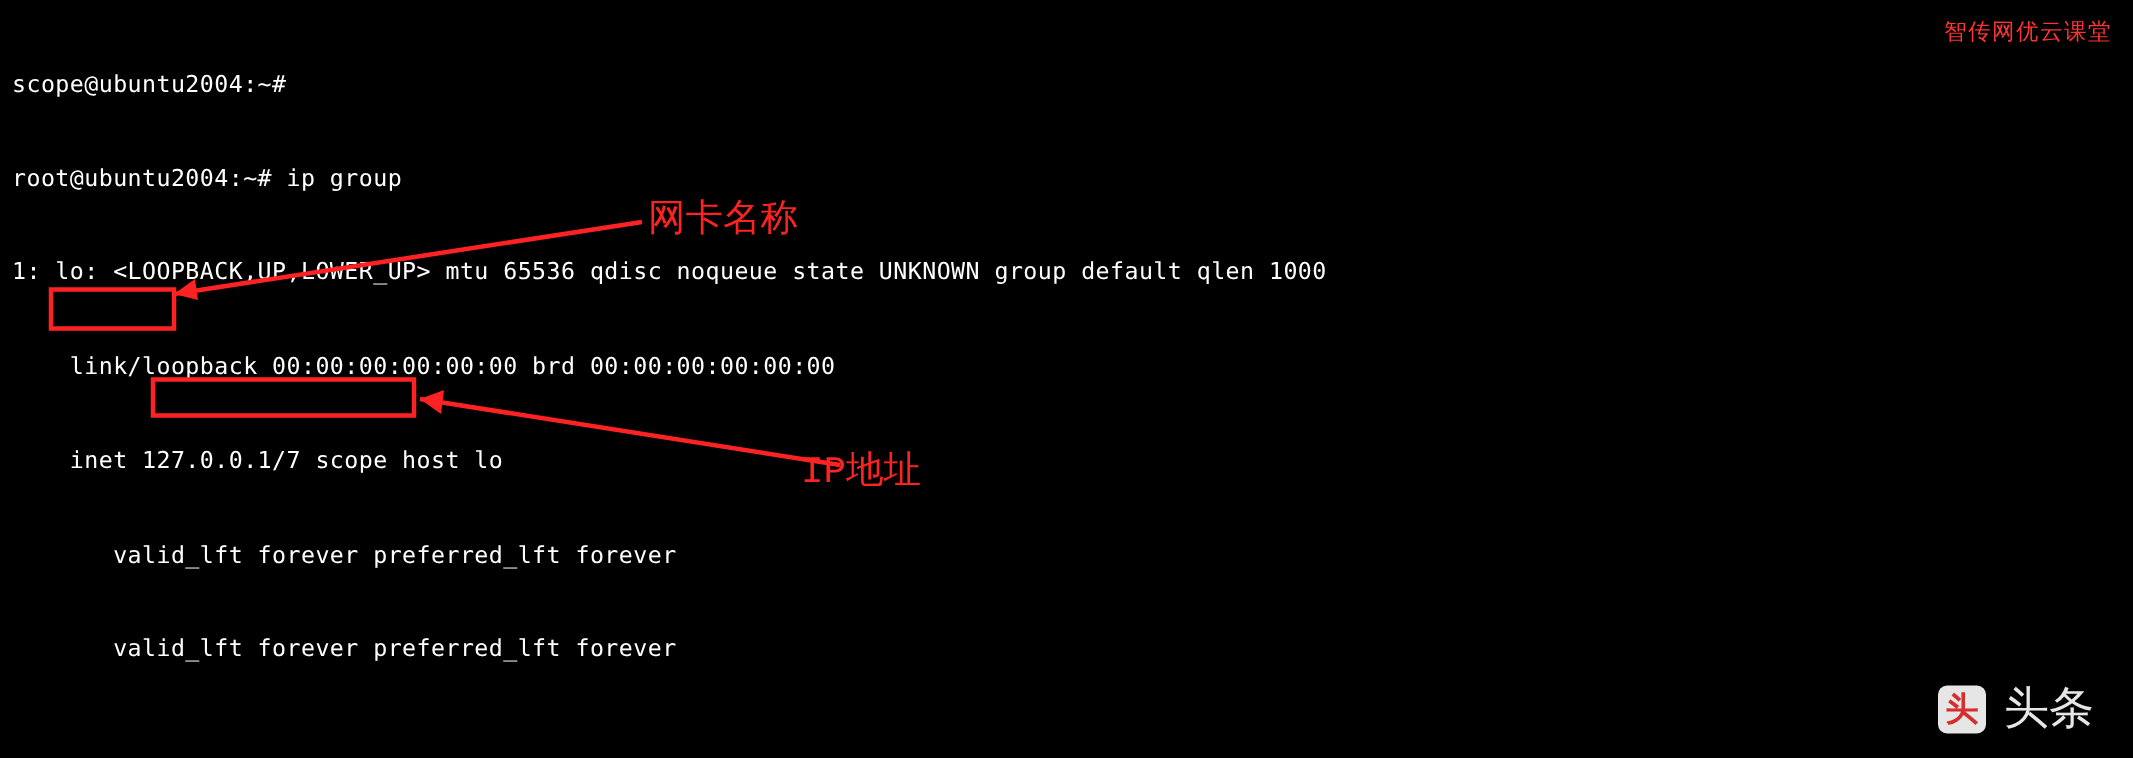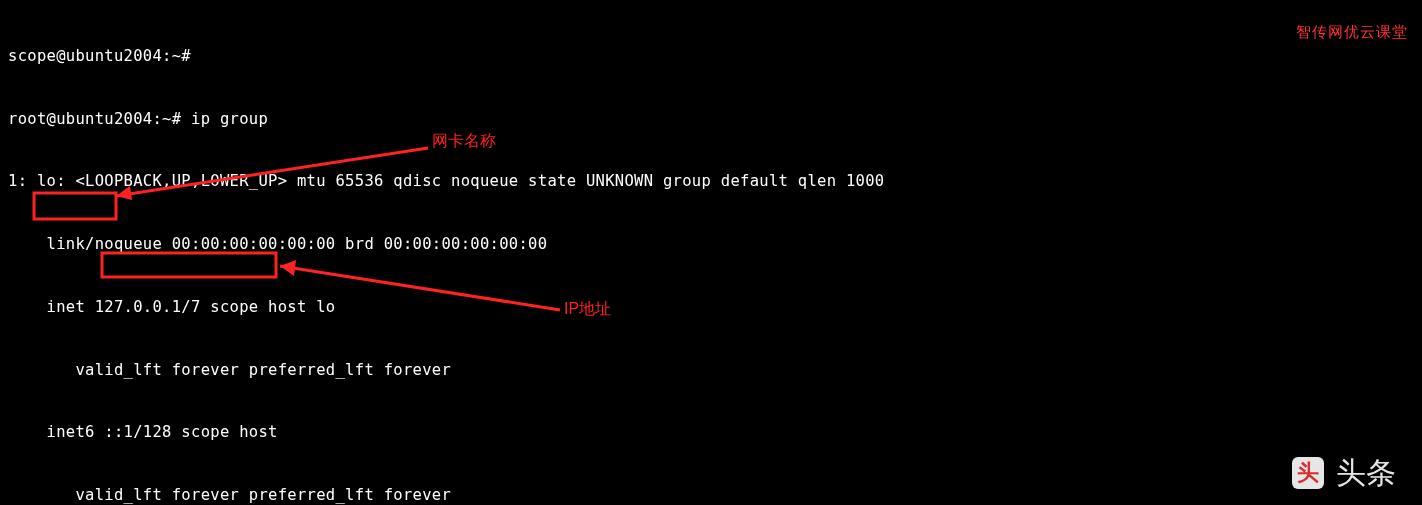--- a/index.html
+++ b/index.html
@@ -1,42 +1,41 @@
 <!DOCTYPE html>
 <html><head>
 <meta charset="utf-8">
 <style>
   html,body{margin:0;padding:0;background:#000;color:#fff;
     font-family:"DejaVu Sans Mono","Courier New",monospace;font-size:15.5px;
     line-height:1.35;width:1422px;height:505px;overflow:hidden;position:relative}
   .terminal{padding:4px 8px;white-space:pre;letter-spacing:.3px}
   .line{white-space:pre}
-  .watermark-top{position:absolute;top:22px;right:14px;color:#f33;font-size:15px;
+  .watermark-top{position:absolute;top:12px;right:14px;color:#f33;font-size:15px;
     font-family:"SimHei","Microsoft YaHei",sans-serif;letter-spacing:1px}
   .watermark-bottom{position:absolute;bottom:12px;right:26px;color:#fff;
     font-family:"SimHei","Microsoft YaHei",sans-serif;font-size:30px;display:flex;
     align-items:center;gap:12px;opacity:.9}
   .toutiao-icon{display:inline-flex;width:32px;height:32px;border-radius:6px;
     background:#fff;align-items:center;justify-content:center;color:#e33;
     font-weight:700;font-size:22px;font-family:"SimHei",sans-serif}
-  .annotation{position:absolute;color:#f22;font-family:Liberation Sans, sans-serif;
-    font-size:16px;pointer-events:none}
+  .annotation{position:absolute;color:#f22;font-family:Liberation Mono, monospace;
+    font-size:25px;pointer-events:none}
   svg.ann-svg{position:absolute;top:0;left:0;pointer-events:none}
 </style>
 </head>
 <body>
 
 <div class="terminal">
   <div class="line">scope@ubuntu2004:~#</div>
   <div class="line">root@ubuntu2004:~# ip group</div>
   <div class="line">1: lo: &lt;LOOPBACK,UP,LOWER_UP&gt; mtu 65536 qdisc noqueue state UNKNOWN group default qlen 1000</div>
-  <div class="line">    link/noqueue 00:00:00:00:00:00 brd 00:00:00:00:00:00</div>
+  <div class="line">    link/loopback 00:00:00:00:00:00 brd 00:00:00:00:00:00</div>
   <div class="line">    inet 127.0.0.1/7 scope host lo</div>
   <div class="line">       valid_lft forever preferred_lft forever</div>
-  <div class="line">    inet6 ::1/128 scope host </div>
   <div class="line">       valid_lft forever preferred_lft forever</div>
   
   
   
   
   
   
   
   
   
@@ -52,20 +51,20 @@
   <rect x="102" y="253" width="174" height="24" fill="none" stroke="#f22" stroke-width="3"></rect>
 
   <line x1="116" y1="196" x2="428" y2="148" stroke="#f22" stroke-width="3"></line>
   <polygon points="116,196 130,186 132,200" fill="#f22"></polygon>
 
   <line x1="280" y1="266" x2="560" y2="310" stroke="#f22" stroke-width="3"></line>
   <polygon points="280,266 296,260 294,276" fill="#f22"></polygon>
 </svg>
 
 <div class="annotation" style="left:432px;top:130px">网卡名称</div>
-<div class="annotation" style="left:564px;top:298px">IP地址</div>
+<div class="annotation" style="left:534px;top:298px">IP地址</div>
 
 <div class="watermark-top">智传网优云课堂</div>
 
 <div class="watermark-bottom">
   <span class="toutiao-icon">头</span>
   <span>头条</span>
 </div>
 
 </body></html>

